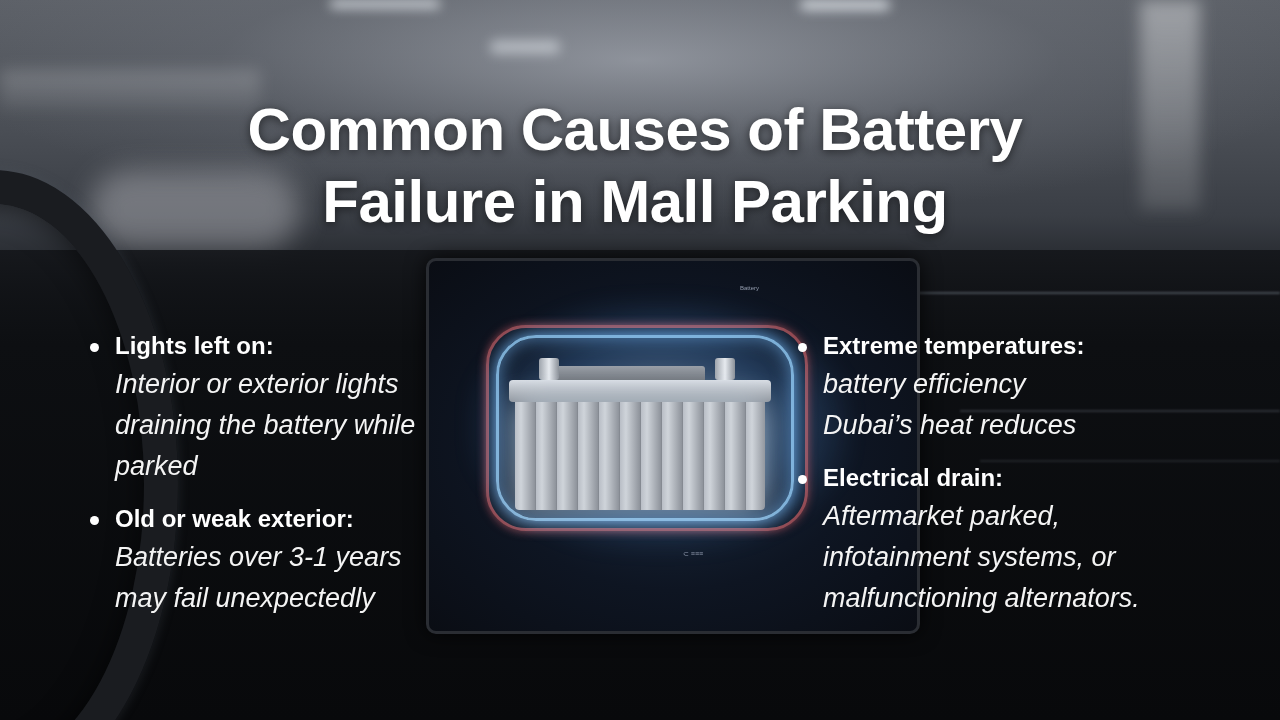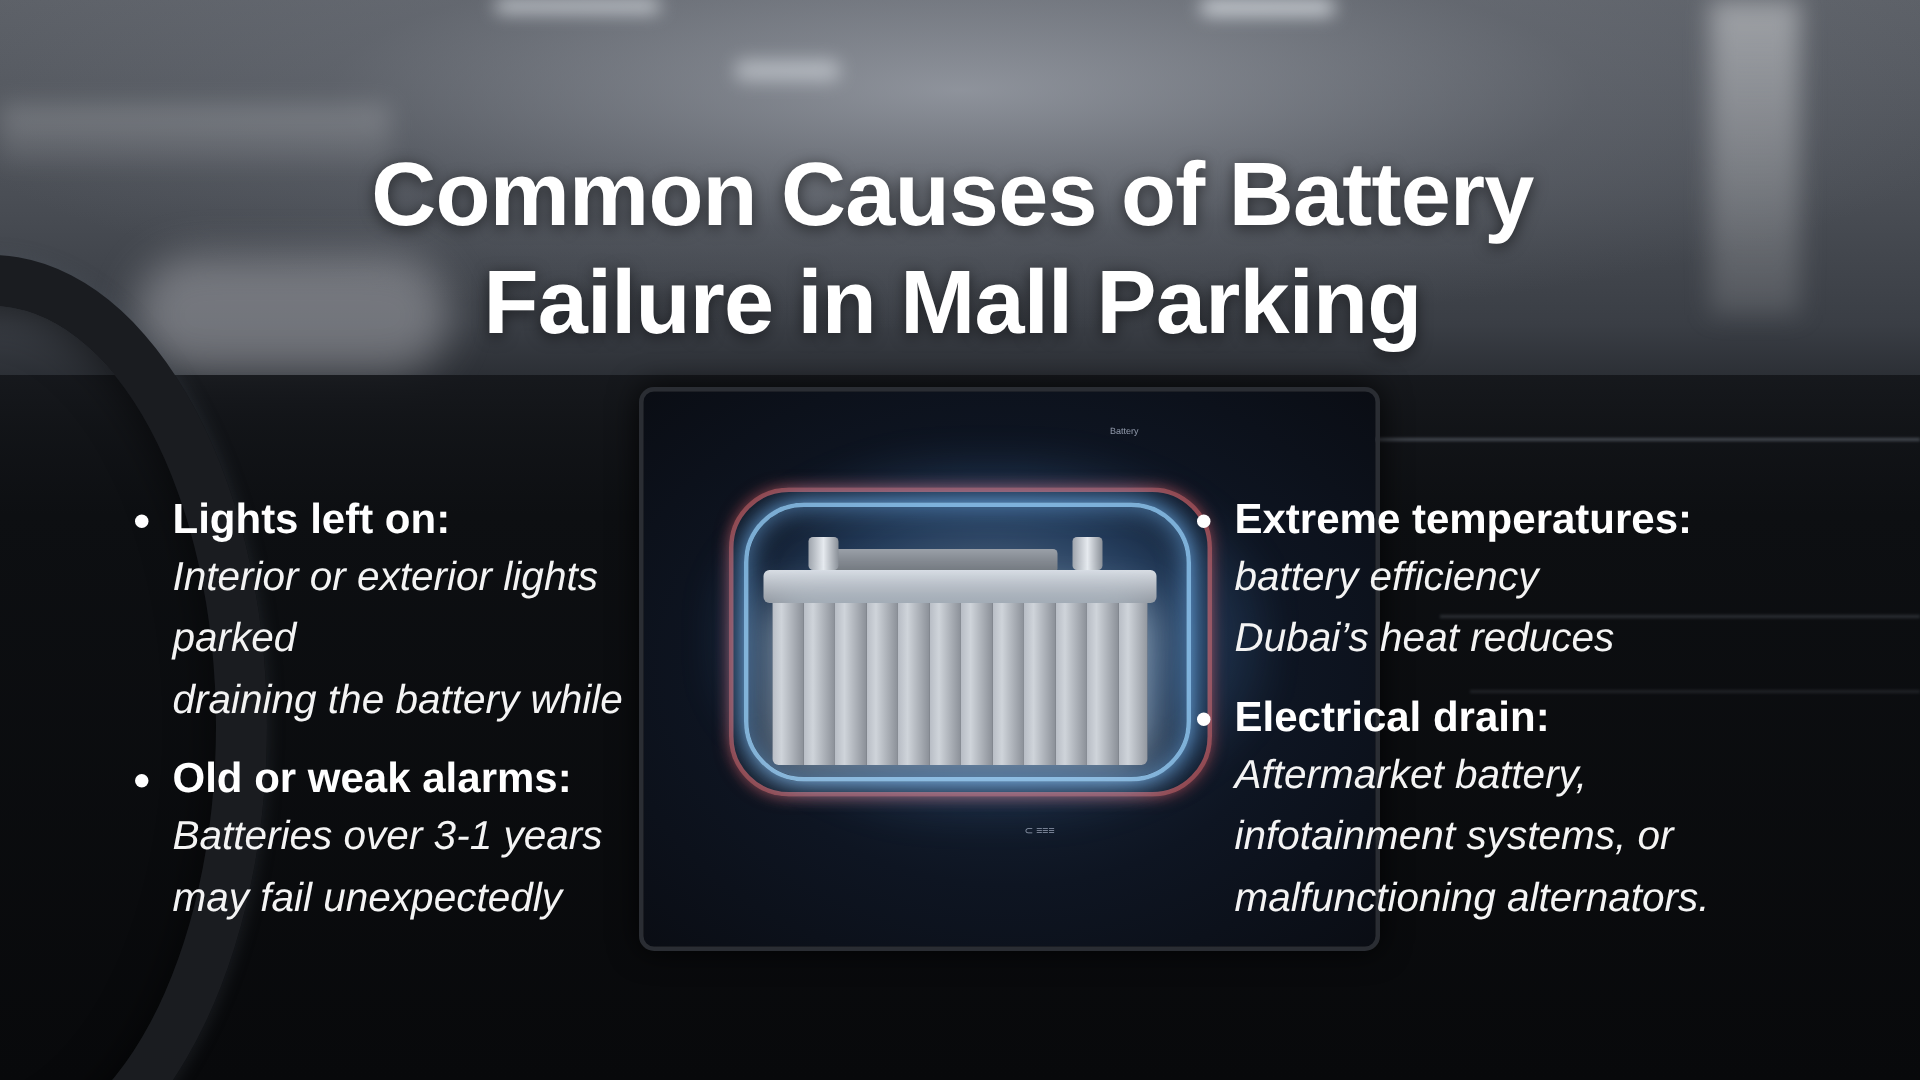--- a/index.html
+++ b/index.html
@@ -74,21 +74,21 @@
       text-shadow: 0 2px 10px rgba(0,0,0,0.55);
     }
     .col { position: absolute; width: 420px; }
     .col.left { left: 88px; top: 328px; }
     .col.right { left: 796px; top: 328px; }
     .item { position: relative; padding-left: 27px; margin-bottom: 14px; }
     .bullet {
       position: absolute; left: 2px; top: 15px; width: 9px; height: 9px;
       border-radius: 50%; background: #fff;
     }
-    .heading { font-weight: 700; font-size: 28px; line-height: 36px; display: block; }
+    .heading { font-weight: 700; font-size: 24px; line-height: 36px; display: block; }
     .desc { font-size: 27px; line-height: 41px; display: block; color: #f4f4f4; font-style: italic; }
   </style>
 </head>
 <body>
 
 <div class="bg"></div>
 <div class="ceiling-light" style="left:330px;top:0;width:110px;height:8px;"></div>
 <div class="ceiling-light" style="left:800px;top:0;width:90px;height:10px;"></div>
 <div class="ceiling-light" style="left:490px;top:40px;width:70px;height:14px;opacity:0.6;"></div>
 <div class="pillar" style="left:1140px;top:0;width:60px;height:210px;"></div>
@@ -118,38 +118,38 @@
 <h1 class="title" style="margin:0;">
   <span>Common Causes of Battery</span><br>
   <span>Failure in Mall Parking</span>
 </h1>
 
 <div class="col left">
   <div class="item">
     <span class="bullet"></span>
     <span class="heading">Lights left on:</span>
     <span class="desc">Interior or exterior lights</span>
+    <span class="desc">draining the battery while</span>
     <span class="desc">parked</span>
-    <span class="desc">draining the battery while</span>
   </div>
   <div class="item">
     <span class="bullet"></span>
-    <span class="heading">Old or weak alarms:</span>
+    <span class="heading">Old or weak exterior:</span>
     <span class="desc">Batteries over 3-1 years</span>
     <span class="desc">may fail unexpectedly</span>
   </div>
 </div>
 
 <div class="col right">
   <div class="item">
     <span class="bullet"></span>
     <span class="heading">Extreme temperatures:</span>
     <span class="desc">battery efficiency</span>
     <span class="desc">Dubai’s heat reduces</span>
   </div>
   <div class="item">
     <span class="bullet"></span>
     <span class="heading">Electrical drain:</span>
-    <span class="desc">Aftermarket battery,</span>
+    <span class="desc">Aftermarket parked,</span>
     <span class="desc">infotainment systems, or</span>
     <span class="desc">malfunctioning alternators.</span>
   </div>
 </div>
 
 </body></html>

